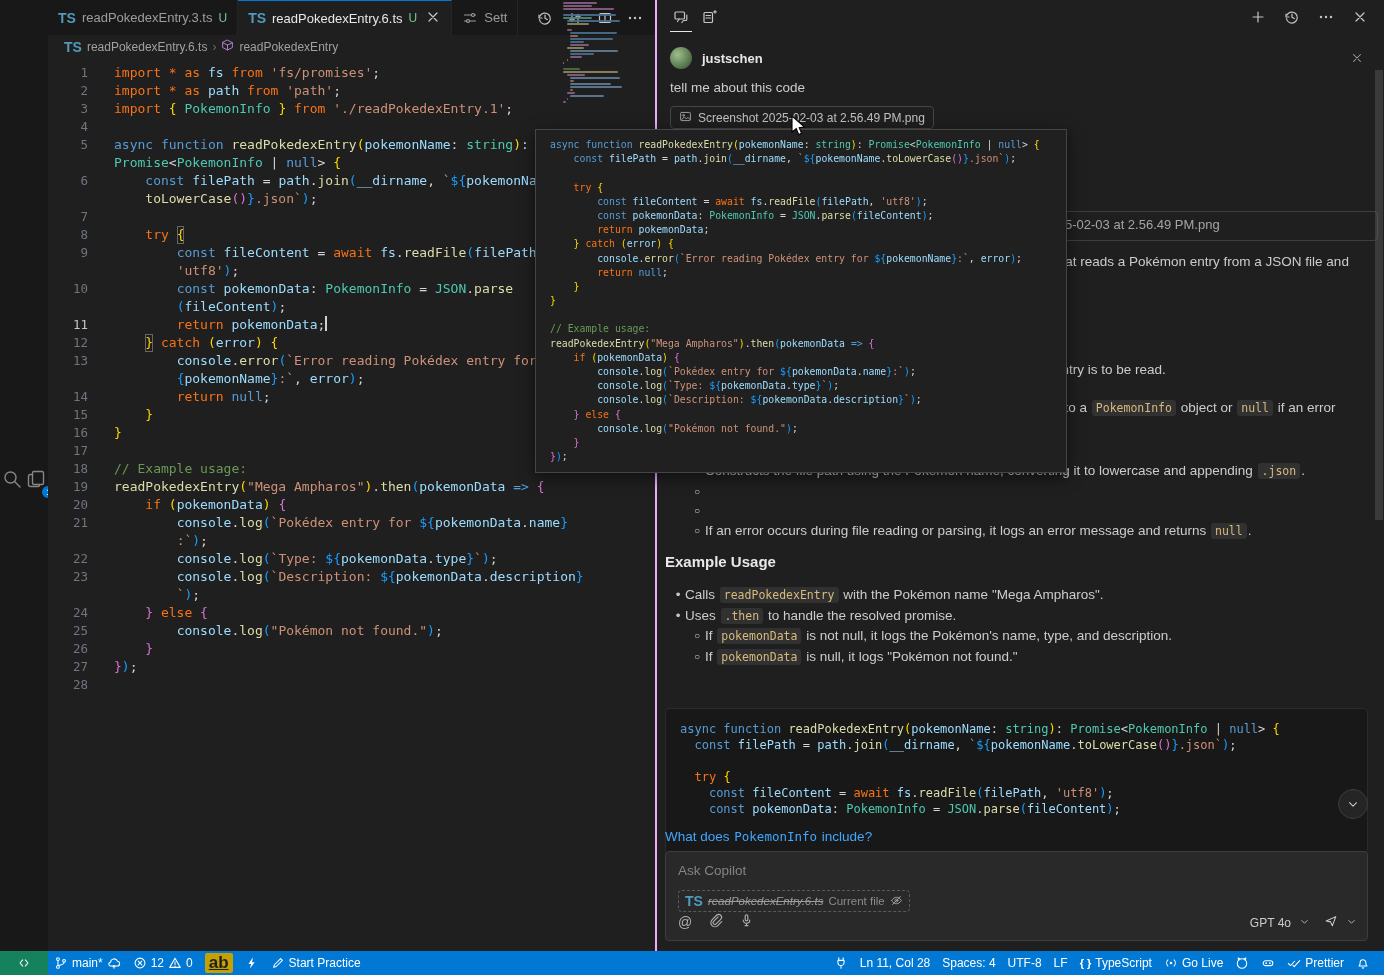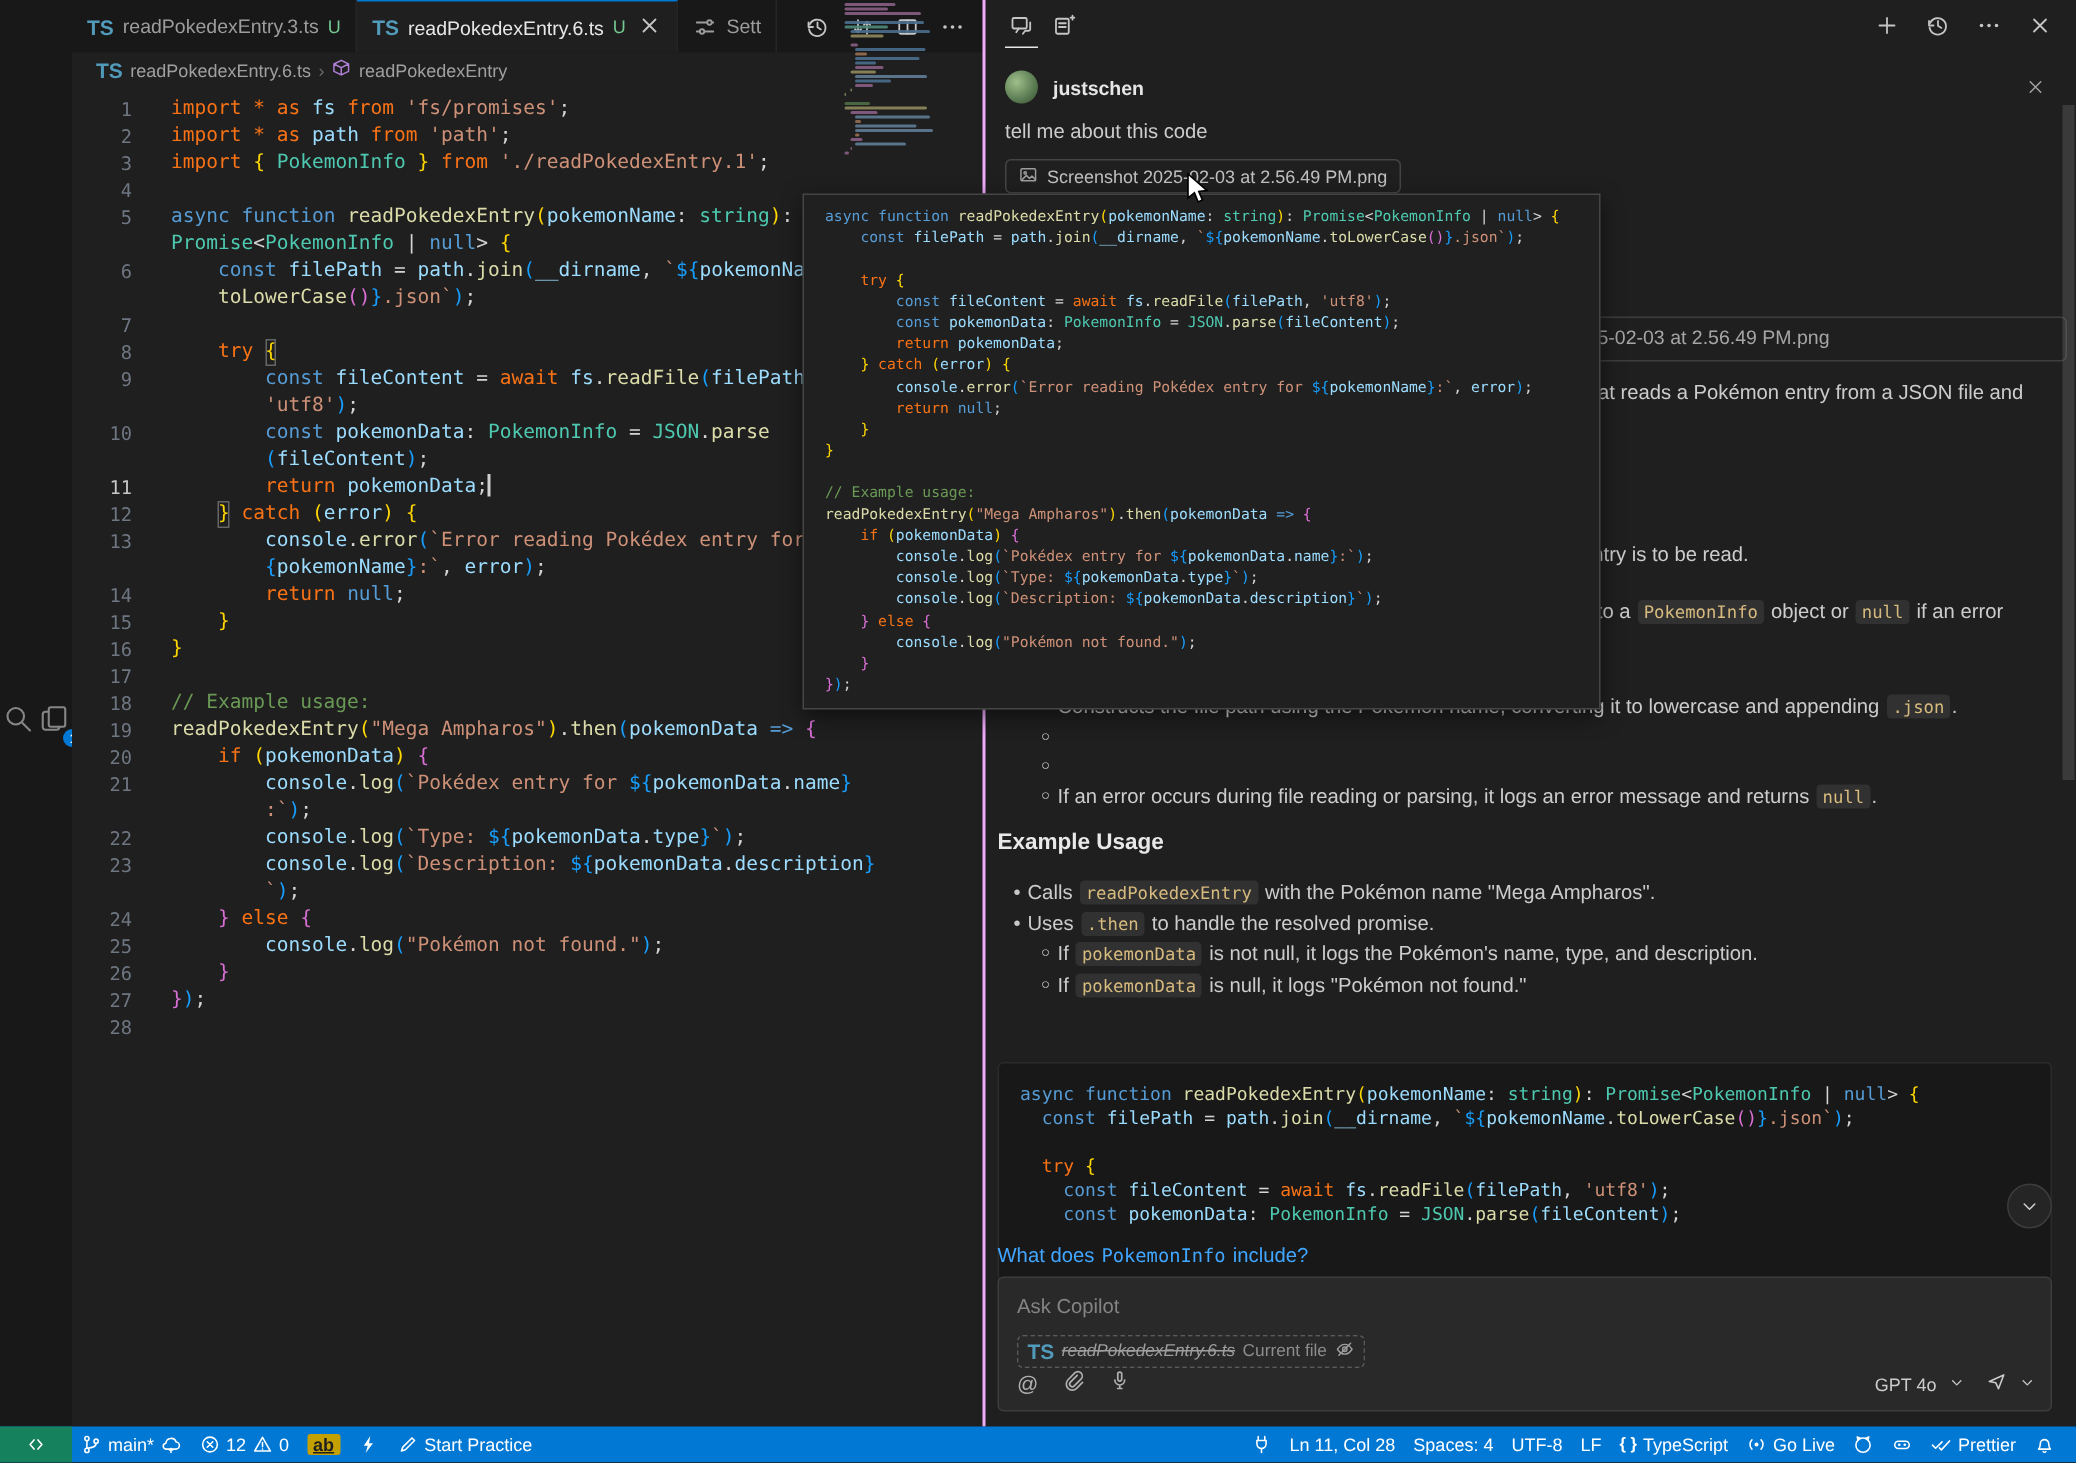--- a/index.html
+++ b/index.html
@@ -96,21 +96,21 @@
     box-shadow:0 4px 14px rgba(0,0,0,.55);z-index:50;padding:8px 0 0 14px;overflow:hidden;
     font-family:"DejaVu Sans Mono",monospace;font-size:9.8px;line-height:14.2px;}
   .popup .crow{height:14.2px;}
   .mouse{position:absolute;z-index:60;}
   
   .statusbar{position:absolute;left:0;right:0;bottom:0;height:24px;background:#0078d4;color:#fff;
     display:flex;align-items:center;font-size:12px;z-index:70;}
   .sb-item{display:flex;align-items:center;gap:4px;padding:0 6px;height:24px;cursor:pointer;white-space:nowrap;}
   .sb-item svg{width:14px;height:14px;}
   .sb-remote{background:#16825d;width:36px;justify-content:center;font-weight:bold;}
-  .sb-chip{background:#c4a000;color:#1f1f1f;font-size:12px;padding:0px 4px;border-radius:2px;text-decoration:underline;font-weight:bold;}
+  .sb-chip{background:#c4a000;color:#1f1f1f;font-size:17px;padding:0px 4px;border-radius:2px;text-decoration:underline;font-weight:bold;}
   .sb-right{margin-left:auto;display:flex;align-items:center;padding-right:8px;}
   .sb-braces{font-size:11px;font-weight:bold;}
 </style>
 </head>
 <body>
 
 <div class="app">
 
   <div class="activitybar" id="activitybar">
       <div class="ab-item">

